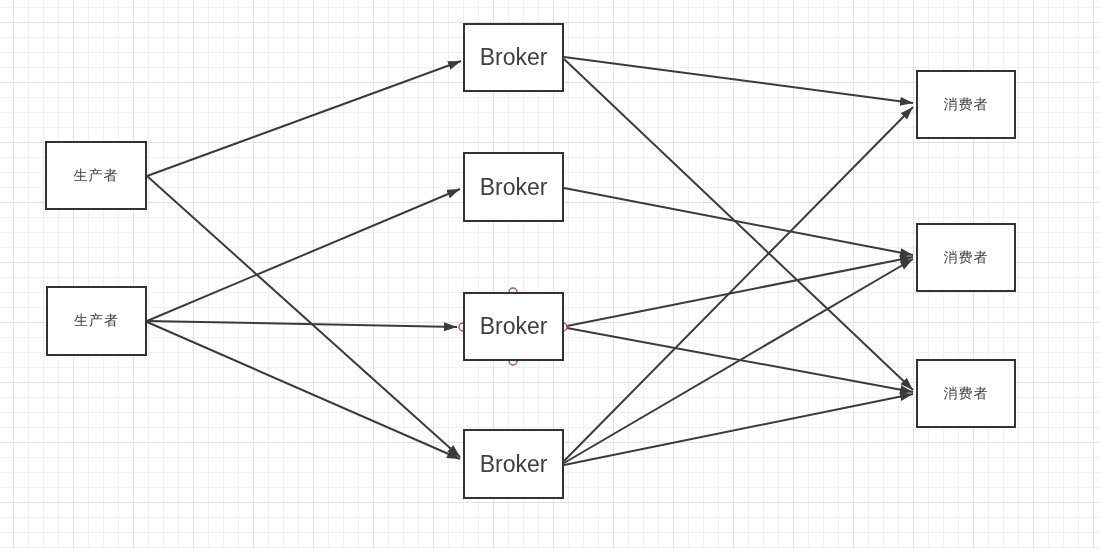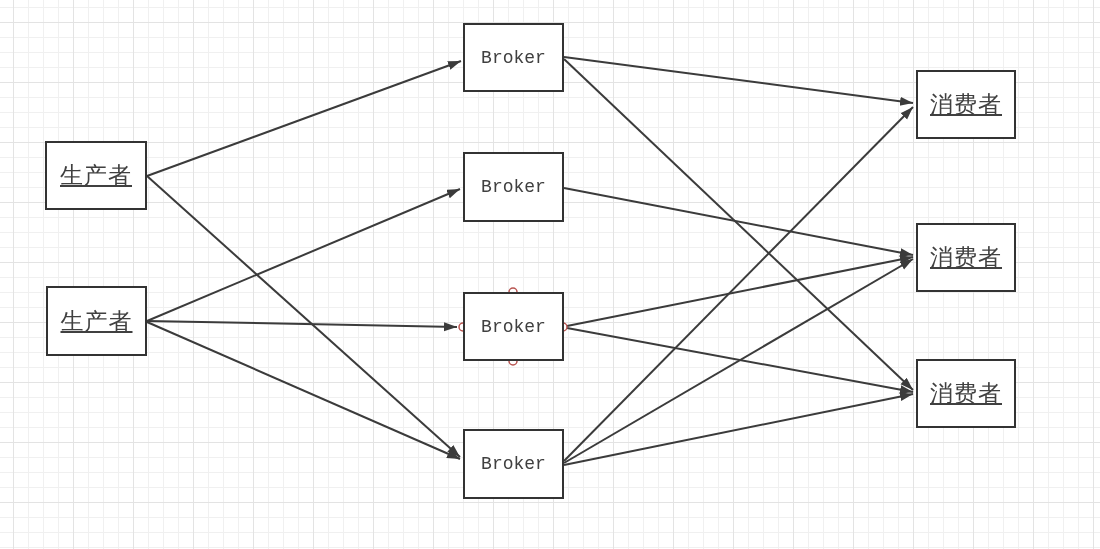--- a/index.html
+++ b/index.html
@@ -24,22 +24,22 @@
     background:#ffffff;
     border:2px solid #333333;
     display:flex;align-items:center;justify-content:center;
     z-index:2;
   }
   .node .label{
     color:#404040;
     white-space:nowrap;
     user-select:none;
   }
-  .node.latin .label{font-size:18px;font-family:Liberation Mono, monospace;}
-  .node.cjk .label{font-size:23px;letter-spacing:1px;text-decoration:underline;}
+  .node.latin .label{font-size:23px;}
+  .node.cjk .label{font-size:14px;letter-spacing:1px;}
 </style>
 </head>
 <body>
 
 <div class="canvas">
   <svg class="edges" id="edges-svg" width="1100" height="549" viewBox="0 0 1100 549">
     <defs>
       <marker id="arrowhead" markerUnits="userSpaceOnUse" markerWidth="15" markerHeight="11" refX="13" refY="4.5" orient="auto">
         <path d="M0,0 L13,4.5 L0,9 Z" fill="#3b3b3b"></path>
       </marker>

